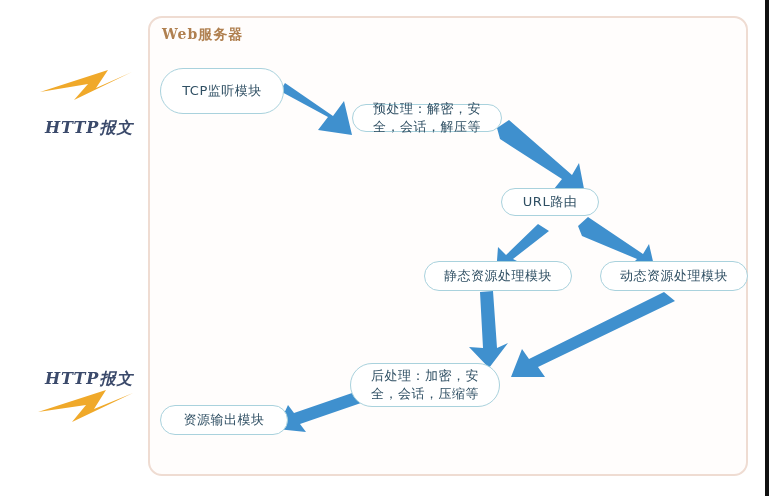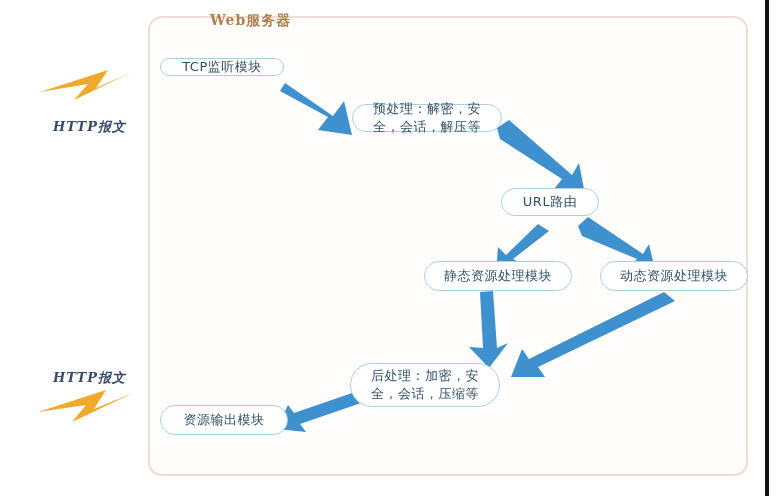--- a/index.html
+++ b/index.html
@@ -36,28 +36,27 @@
     width: 600px;
     height: 460px;
     border: 2px solid #efdcd2;
     border-radius: 14px;
     background: #fffdfc;
     box-sizing: border-box;
   }
   .server-title {
     position: absolute;
     left: 162px;
-    top: 12px;
+    top: 26px;
     font-family: "DejaVu Serif", "Liberation Serif", serif;
     font-weight: bold;
     font-size: 14px;
     letter-spacing: 1px;
     color: #b08050;
     white-space: nowrap;
-    margin-left: 48px;
   }
 
   
   .art {
     position: absolute;
     left: 0;
     top: 0;
     width: 782px;
     height: 496px;
     pointer-events: none;
@@ -86,25 +85,24 @@
     font-size: 13px;
     line-height: 1.35;
   }
 
   
   .http-label {
     position: absolute;
     font-family: "DejaVu Serif", "Liberation Serif", serif;
     font-style: italic;
     font-weight: bold;
-    font-size: 13px;
+    font-size: 16px;
     color: #3b4a6b;
     letter-spacing: 1px;
     white-space: nowrap;
-    margin-left: 8px;
   }
 </style>
 </head>
 <body>
 
 <div id="stage">
 
   <div class="server-box"></div>
   <div class="server-title">Web服务器</div>
 
@@ -146,21 +144,21 @@
 
     <g>
       <path class="ar" fill="#3f90ce" d="M664,292 L675,301 L538,367 L545,377 L511,377 L522,349 L529,359 Z"></path>
     </g>
 
     <g>
       <path class="ar" fill="#3f90ce" d="M355,392 L361,403 L300,424 L306,432 L277,429 L288,405 L294,413 Z"></path>
     </g>
   </svg>
 
-  <div class="node" style="left:160px; top:58px; width:124px; height:18px;">TCP监听模块</div>
+  <div class="node" style="left:160px; top:68px; width:124px; height:46px;">TCP监听模块</div>
 
   <div class="node two-line" style="left:352px; top:104px; width:150px; height:28px;">预处理：解密，安
 全，会话，解压等</div>
 
   <div class="node" style="left:501px; top:188px; width:98px; height:28px;">URL路由</div>
 
   <div class="node" style="left:424px; top:261px; width:148px; height:30px;">静态资源处理模块</div>
 
   <div class="node" style="left:600px; top:261px; width:148px; height:30px;text-align:right;">动态资源处理模块</div>
 

